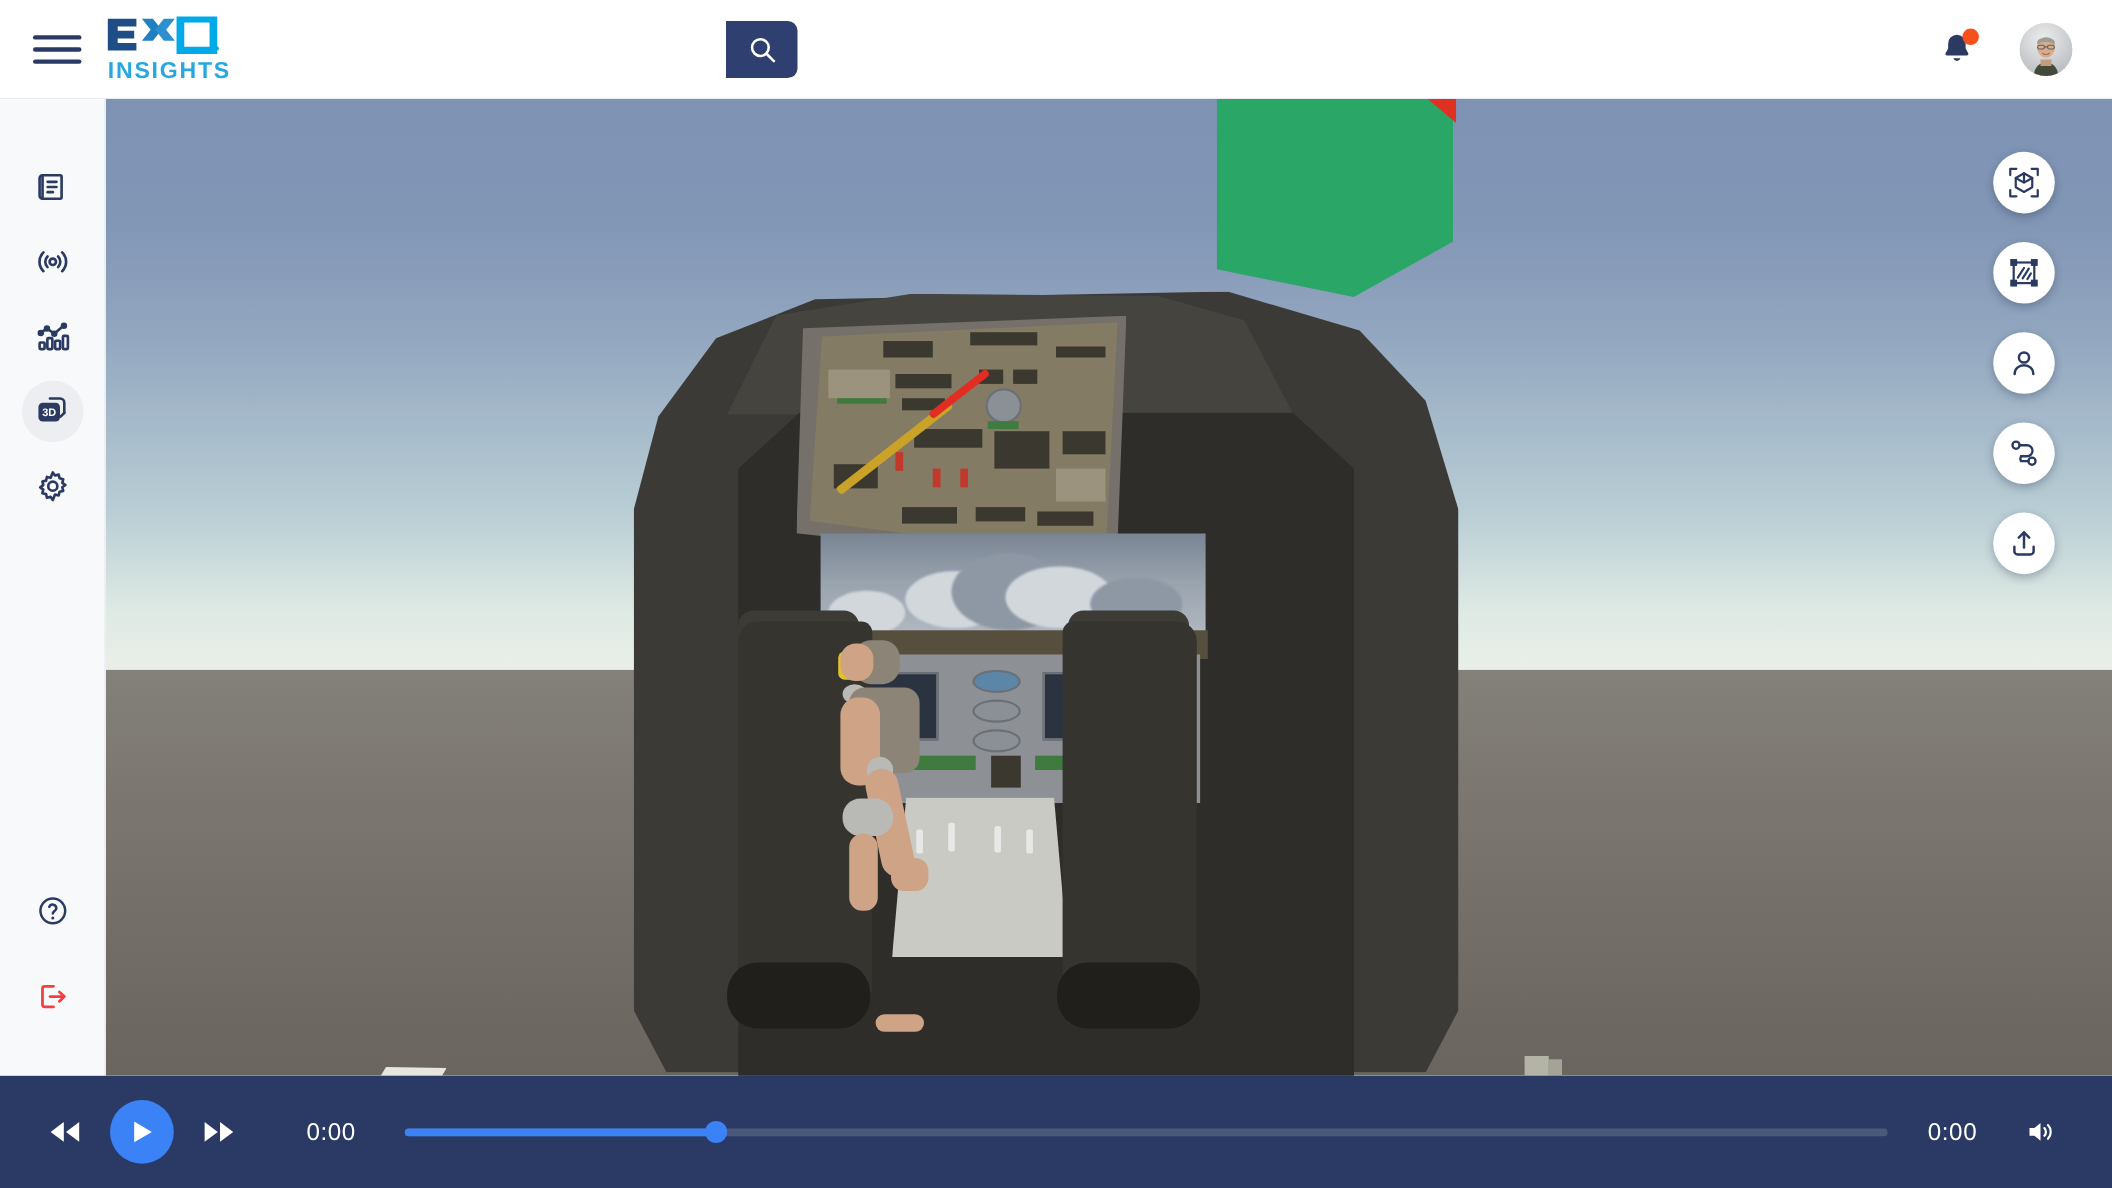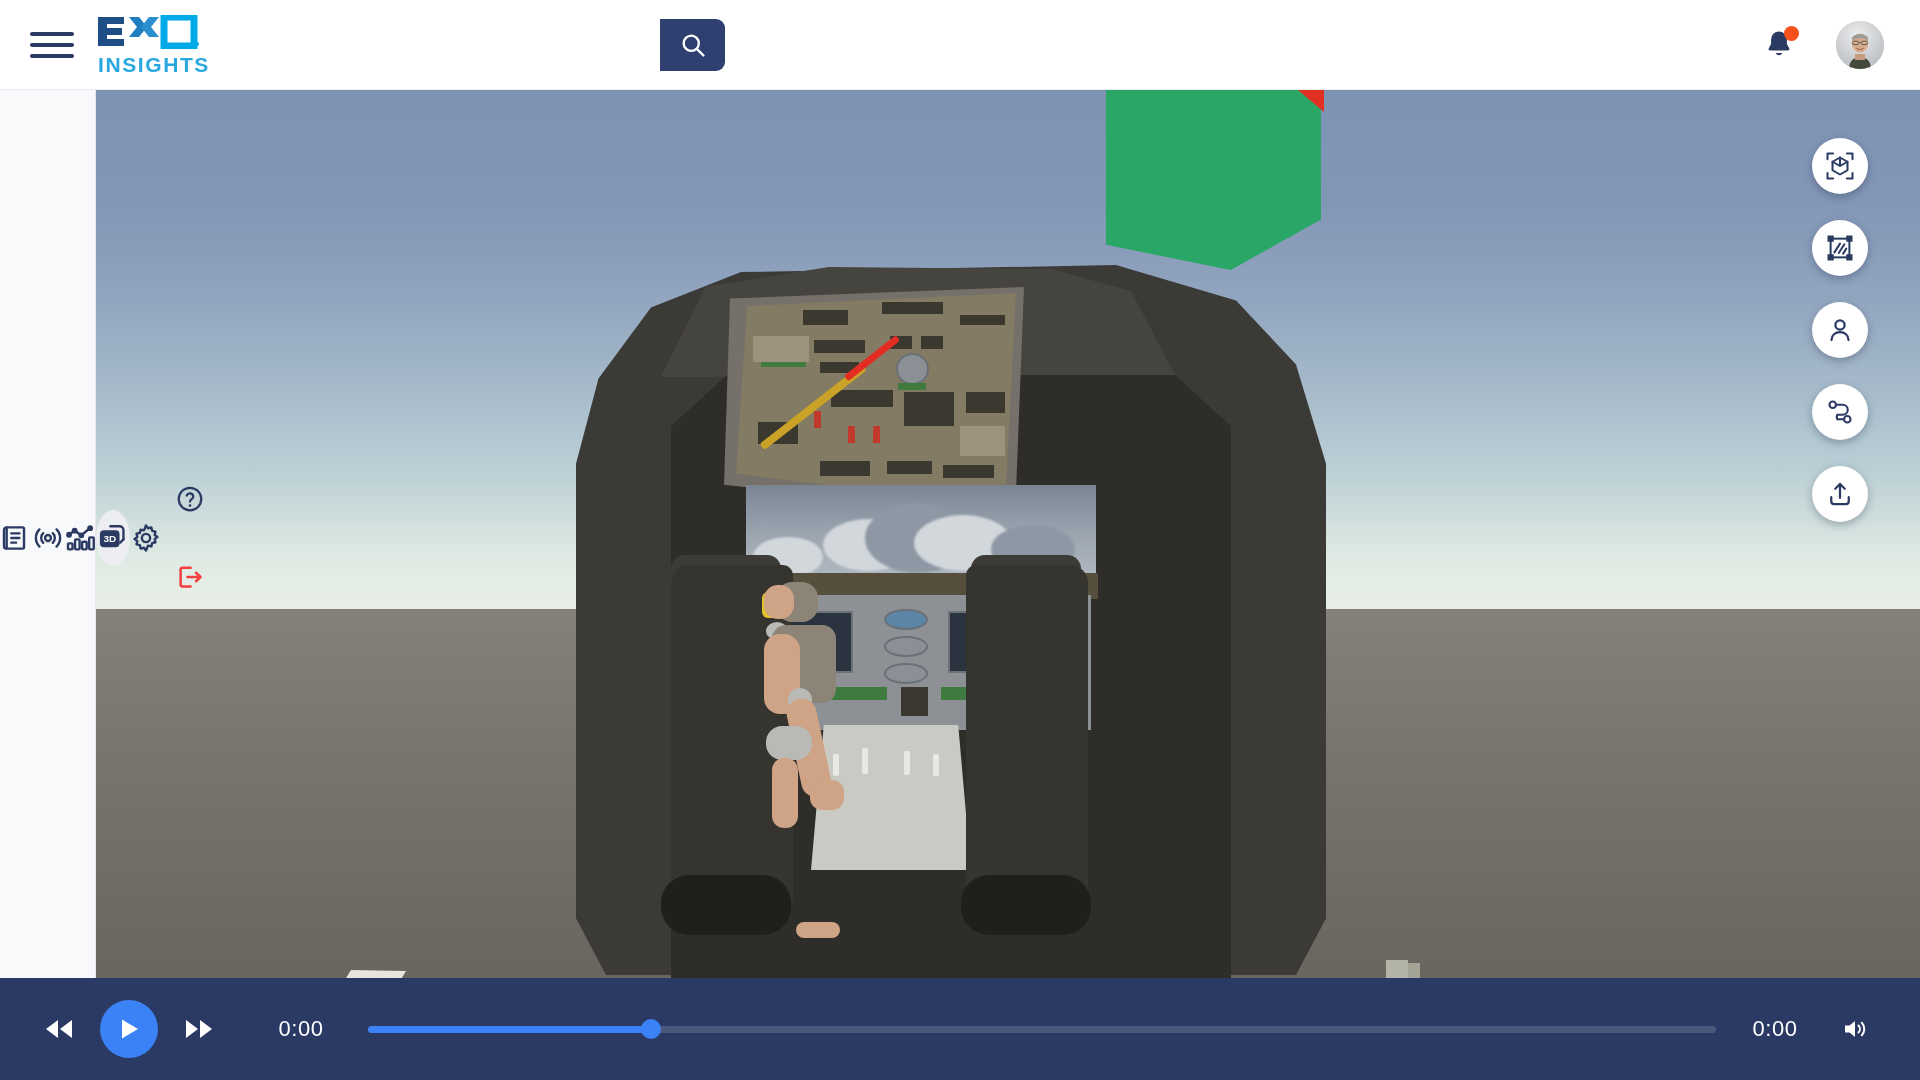--- a/index.html
+++ b/index.html
@@ -61,21 +61,21 @@
   }
   .avatar svg { display:block; }
 
   
   .body-row { flex:1; display:flex; min-height:0; position:relative; }
 
   
   .sidebar {
     width:96px; min-width:96px; background:#f8f9fb;
     border-right:1px solid #e5e7ec;
-    display:flex; flex-direction:row; align-items:center;
+    display:flex; flex-direction:column; align-items:center;
     padding-top:52px; padding-bottom:32px; position:relative; z-index:20;
   }
   .side-item {
     width:56px; height:56px; border-radius:50%;
     display:flex; align-items:center; justify-content:center;
     margin-bottom:12px; cursor:pointer;
   }
   .side-item.active { background:#eceef1; }
   .side-spacer { flex:1; }
   .side-bottom { display:flex; flex-direction:column; align-items:center; gap:10px; }

